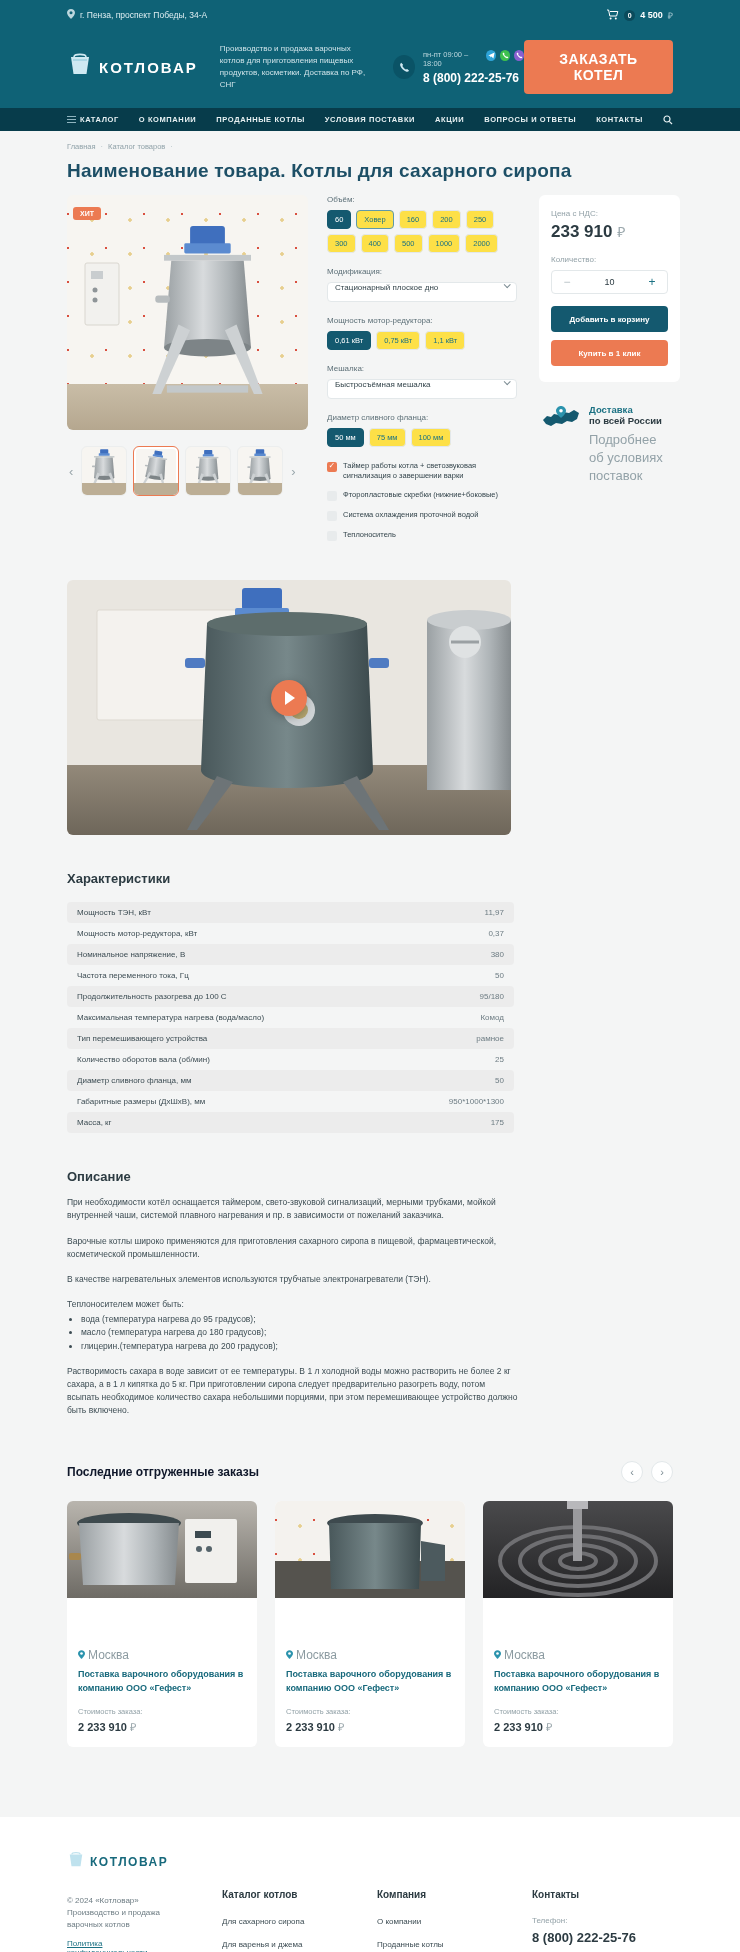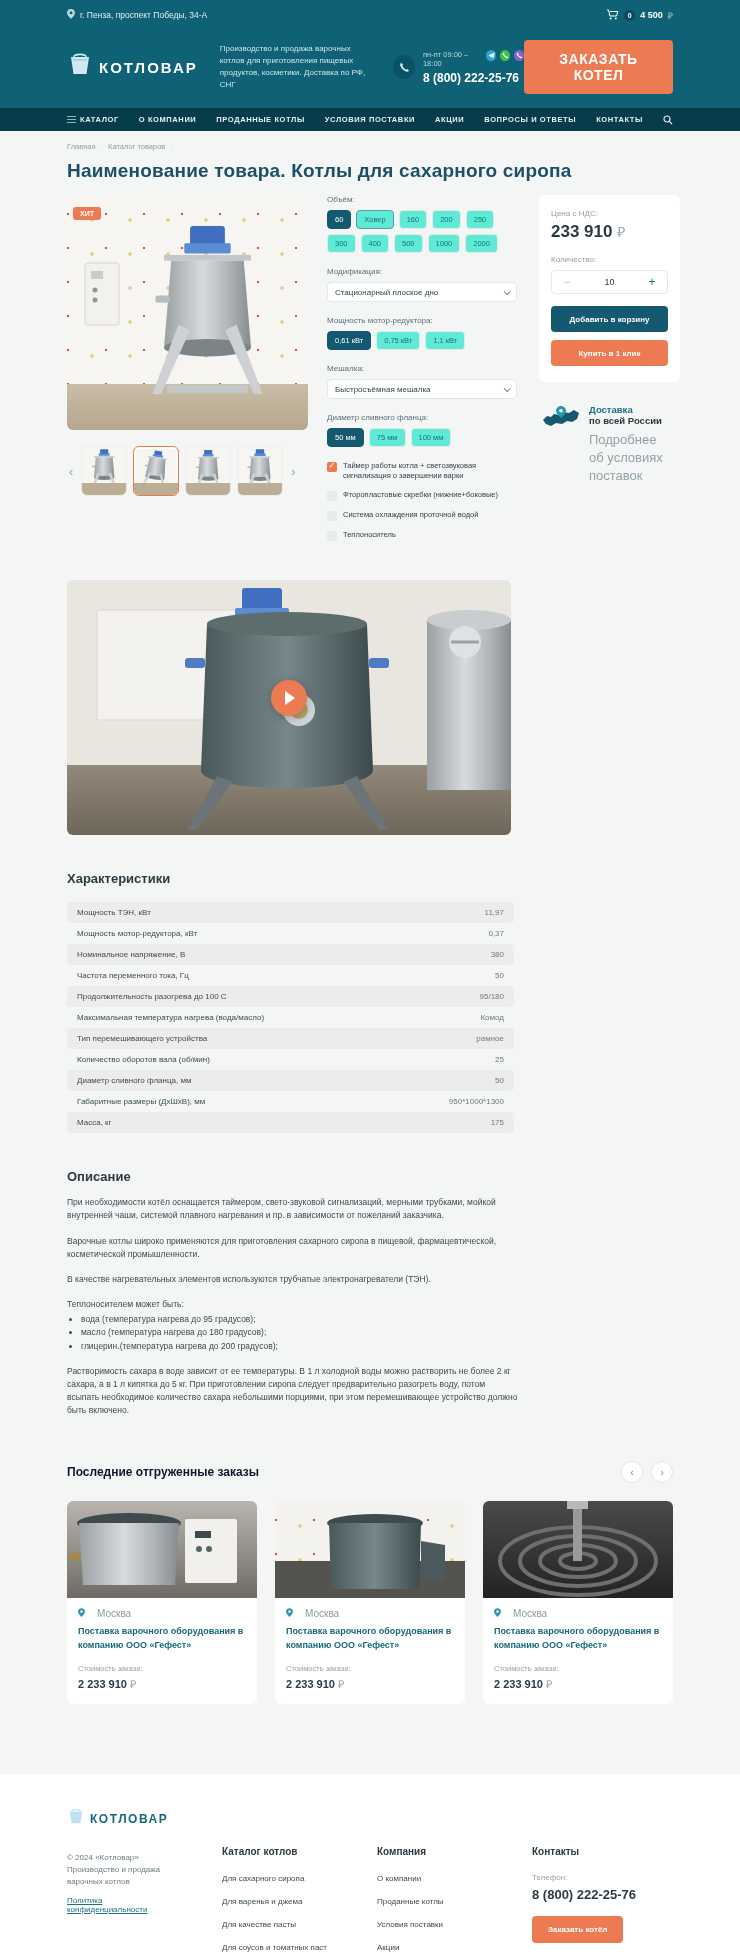--- a/index.html
+++ b/index.html
@@ -53,24 +53,24 @@
   .hit-badge { position:absolute; top:12px; left:6px; background:#ec7a52; color:#fff; font-size:7px; font-weight:bold; padding:3px 7px; border-radius:3px; z-index:3; }
   .thumbs { display:flex; align-items:center; margin-top:16px; gap:6px; }
   .tarrow { color:#9aa7ac; font-size:13px; cursor:pointer; padding:0 2px; user-select:none; }
   .thumb { width:46px; height:50px; background:#f7f5f1; border-radius:6px; border:1px solid #eceeee; overflow:hidden; position:relative; cursor:pointer; }
   .thumb.active { border:1px solid #ec7a52; box-shadow:0 0 0 2px #fff inset; }
   .thumb .mini-floor { position:absolute; bottom:0; left:0; right:0; height:12px; background:#bcae95; }
 
   .col-opts { margin-left:19px; width:190px; flex:none; }
   .opt-label { font-size:8px; color:#5d7078; margin-bottom:6px; }
   .chiprow { display:flex; flex-wrap:wrap; gap:5px; margin-bottom:14px; }
-  .chip { background:#5eead4; border:1px solid #e3e8ea; color:#1b7183; font-size:7.5px; padding:4px 7px; border-radius:4px; cursor:pointer; }
+  .chip { background:#fde047; border:1px solid #e3e8ea; color:#1b7183; font-size:7.5px; padding:4px 7px; border-radius:4px; cursor:pointer; }
   .chip.sel { background:#14596f; border-color:#14596f; color:#fff; }
   .chip.hov { border-color:#5e99a8; }
-  .selectbox { width:100%; border:1px solid #e3e8ea; background:#fff; border-radius:4px; height:20px; display:flex; align-items:center; justify-content:space-between; padding:0 7px; font-size:8px; color:#33444b; margin-bottom:14px; cursor:pointer; }
+  .selectbox { width:100%; border:1px solid #e3e8ea; background:#fff; border-radius:4px; height:20px; display:flex; justify-content:space-between; padding:0 7px; font-size:8px; color:#33444b; margin-bottom:14px; cursor:pointer; }
   .chev { width:5px; height:5px; border-right:1.3px solid #7d8d94; border-bottom:1.3px solid #7d8d94; transform:rotate(45deg) translateY(-1px); }
   .checks { margin-top:2px; }
   .checkrow { display:flex; gap:6px; margin-bottom:9px; align-items:flex-start; cursor:pointer; }
   .cbox { width:10px; height:10px; flex:none; border-radius:2px; background:#e8ebec; margin-top:1px; }
   .cbox.on { background:#ec7a52; position:relative; }
   .cbox.on::after { content:"✓"; position:absolute; left:1.5px; top:-1.5px; color:#fff; font-size:8px; }
   .checkrow span.lbl { font-size:7.5px; line-height:1.35; color:#33444b; }
 
   .col-buy { margin-left:22px; width:141px; flex:none; }
   .price-card { background:#fff; border-radius:6px; padding:14px 12px 16px; }
@@ -116,21 +116,21 @@
   
   .orders { margin-top:44px; }
   .orders-head { display:flex; align-items:center; justify-content:space-between; }
   .orders-head h2 { font-size:12px; color:#0f172a; }
   .o-arrows { display:flex; gap:8px; }
   .o-arrow { width:22px; height:22px; border-radius:50%; background:#fff; border:1px solid #e3e8ea; color:#7d8d94; font-size:11px; display:flex; align-items:center; justify-content:center; cursor:pointer; user-select:none; }
   .cards { display:flex; gap:18px; margin-top:18px; }
   .card { width:190px; background:#fff; border-radius:6px; overflow:hidden; cursor:pointer; }
   .card-img { height:97px; position:relative; overflow:hidden; }
   .card-body { padding:10px 11px 13px; }
-  .city { display:flex; align-items:center; gap:12px; font-size:10px; color:#8c9ba1; }
+  .city { display:flex; align-items:center; gap:3px; font-size:12px; color:#8c9ba1;margin-top:40px; }
   .card-title { margin-top:6px; font-size:9px; font-weight:bold; color:#17697c; line-height:1.45; }
   .cost-label { margin-top:12px; font-size:7.5px; color:#93a2a8; }
   .cost { margin-top:3px; font-size:11px; font-weight:bold; color:#2c3b42; }
   .cost .rub { color:#9aa7ac; font-weight:normal; }
 
   
   footer { margin-top:70px; background:#fff; }
   .f-main { display:flex; padding:34px 0 46px; }
   .f-col1 { width:155px; flex:none; }
   .f-logo { display:flex; align-items:center; gap:5px; }

